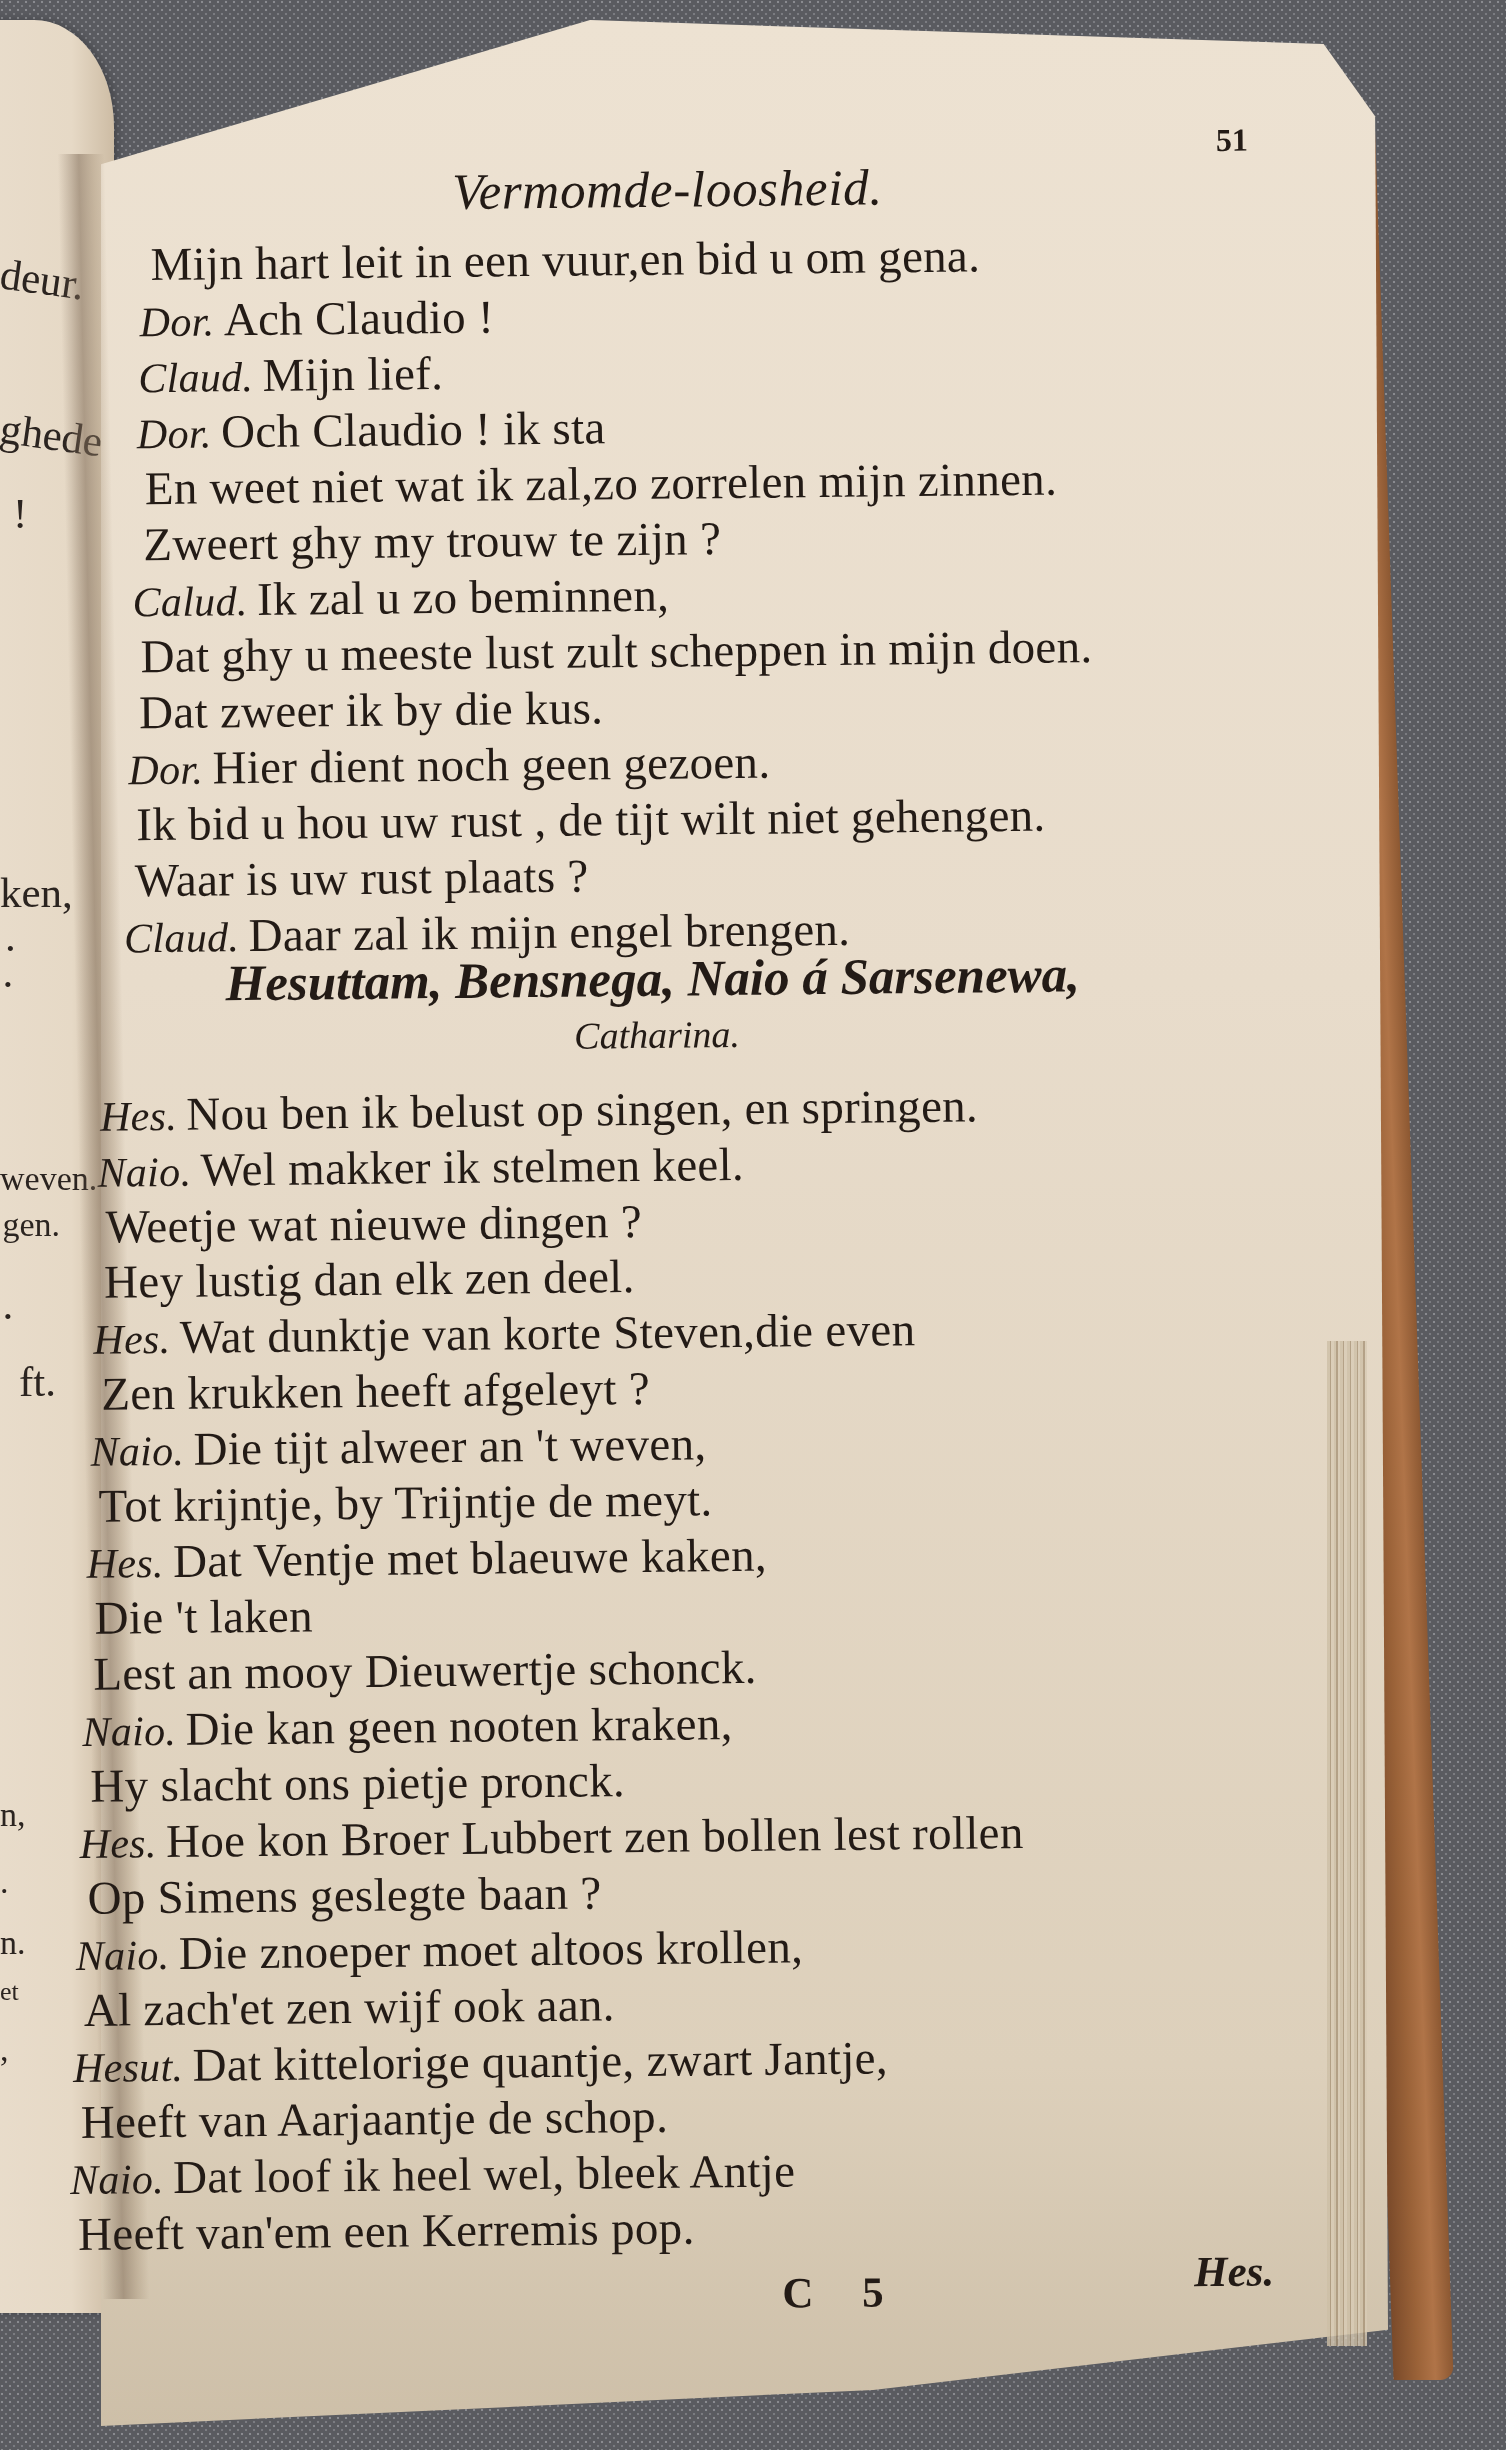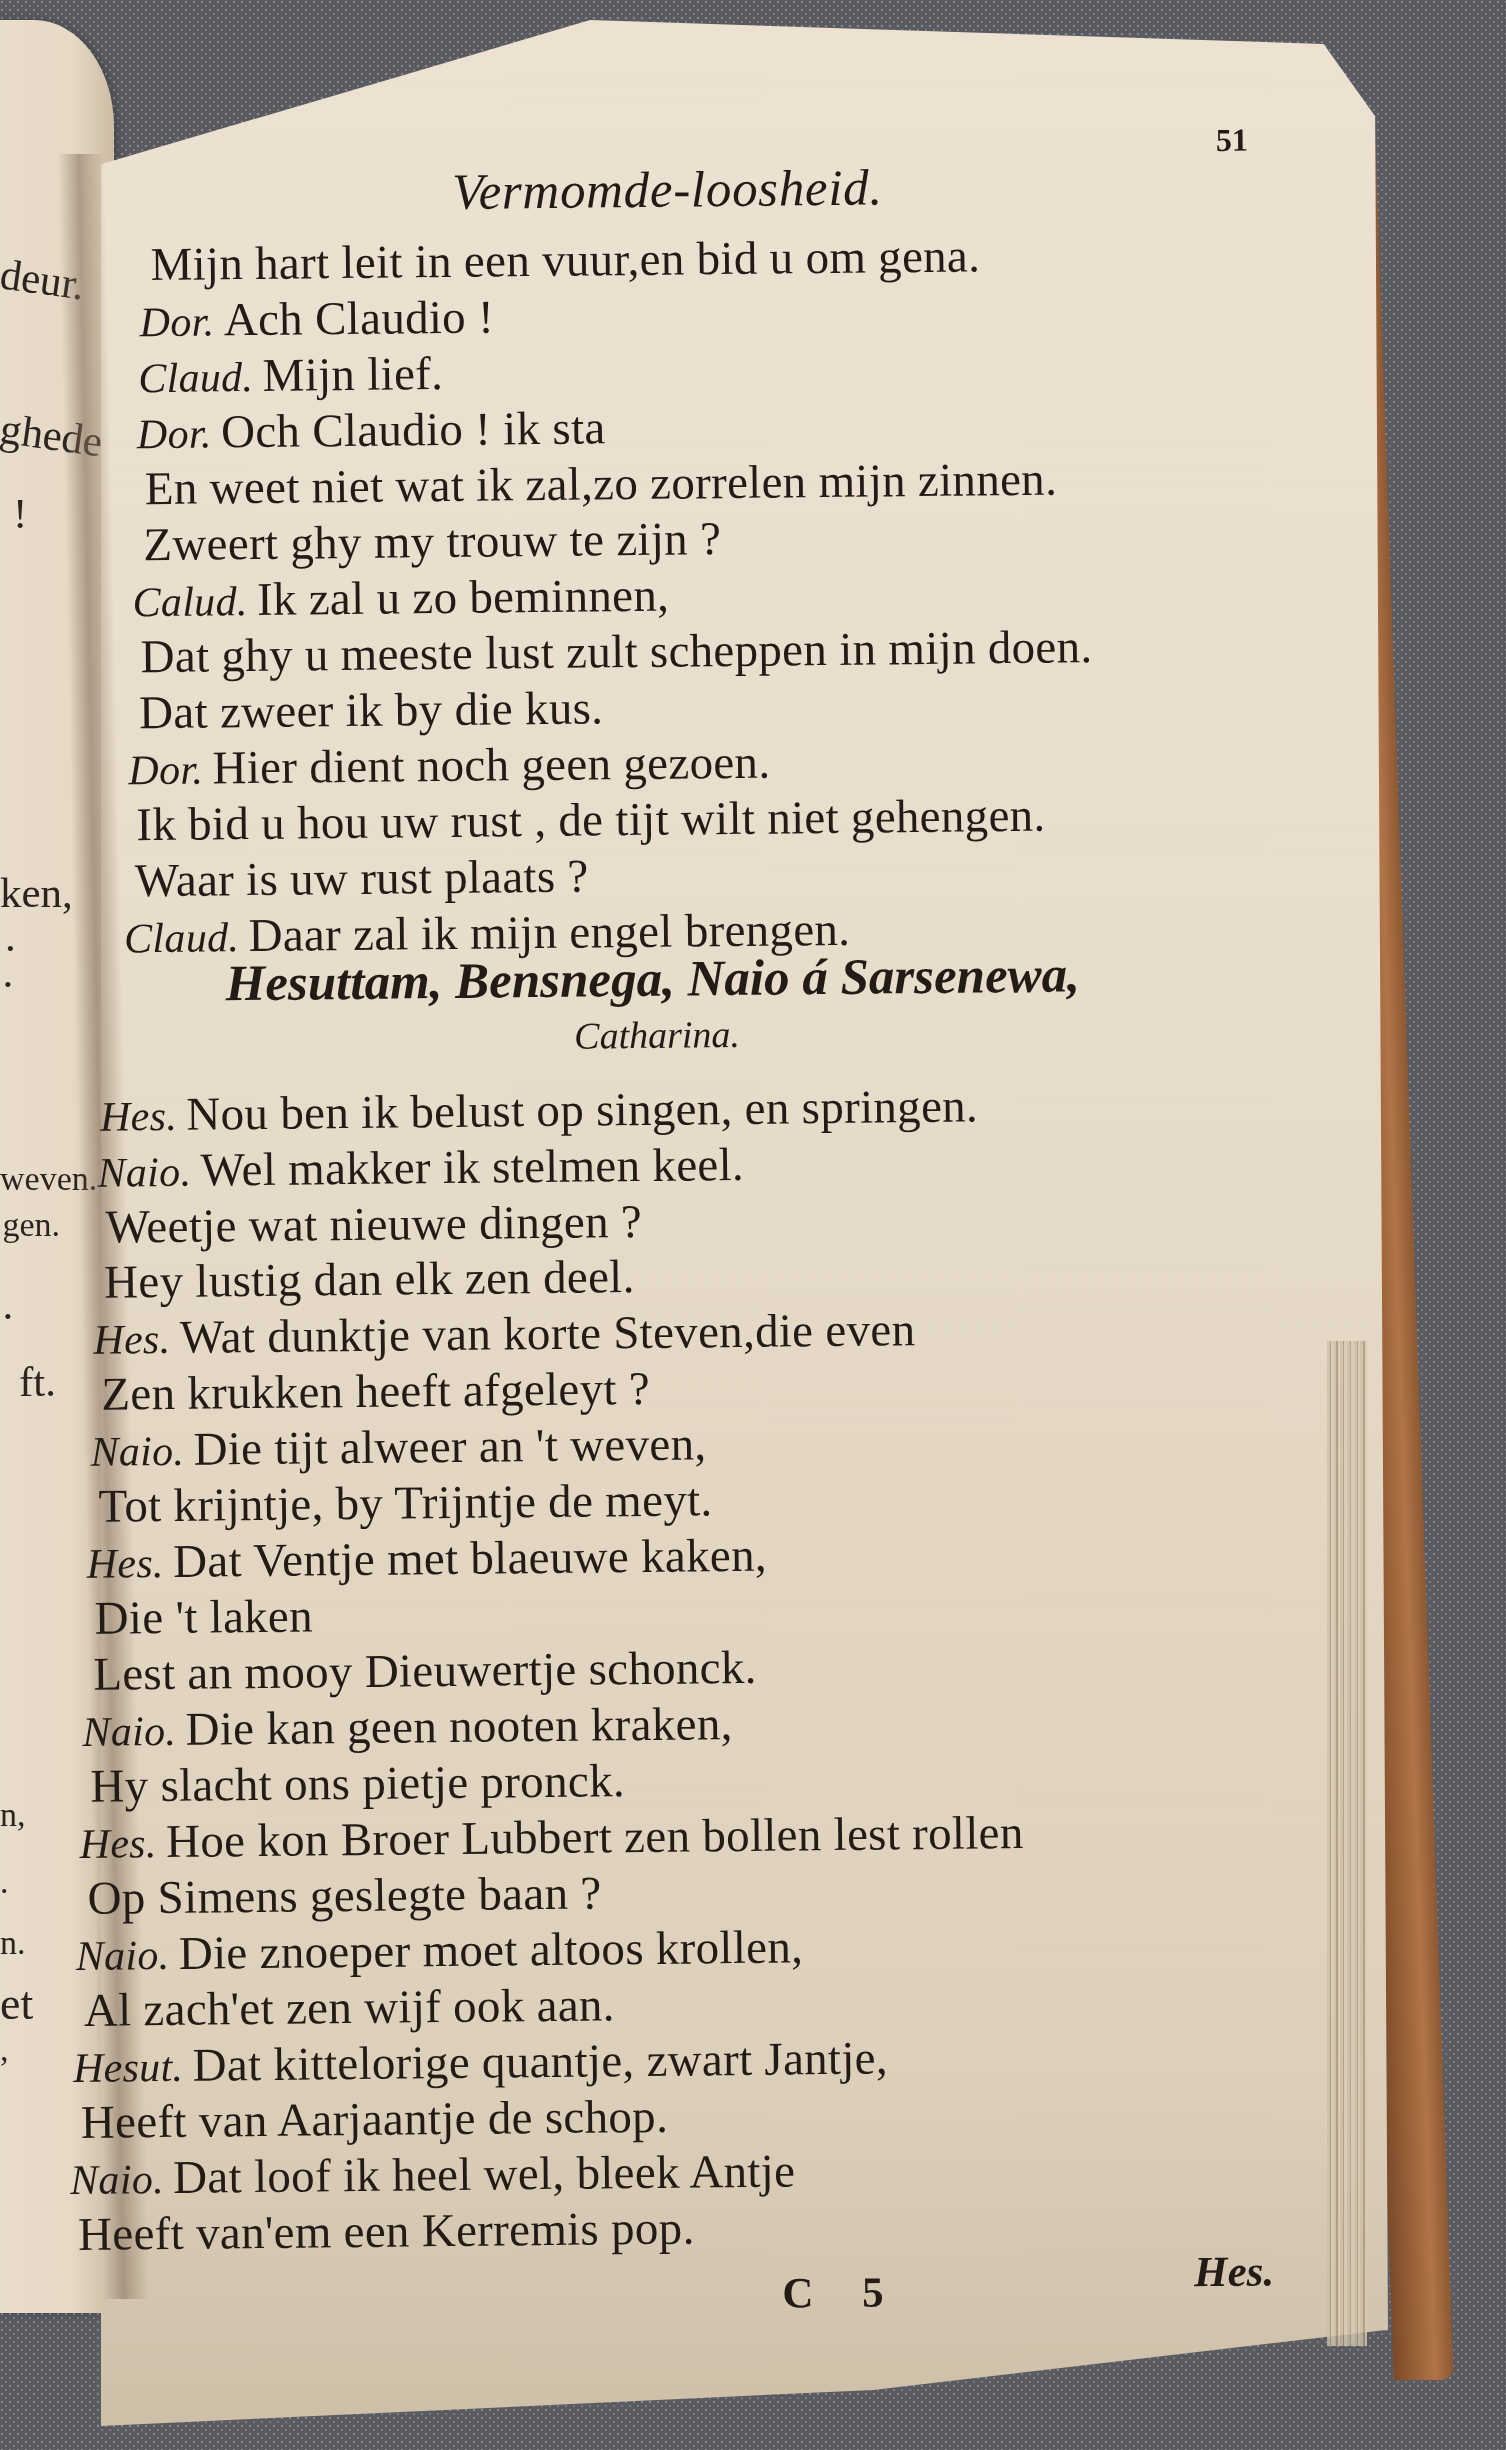--- a/index.html
+++ b/index.html
@@ -85,21 +85,21 @@
   <span class="frag" style="left:27px;top:848px;text-align:center;">ken,</span>
   <span class="frag" style="left:32px;top:892px;">.</span>
   <span class="frag" style="left:29.5px;top:928px;">.</span>
   <span class="frag" style="left:27px;top:1140px;font-size:34px;">weven.</span>
   <span class="frag" style="left:29.5px;top:1186px;font-size:34px;">gen.</span>
   <span class="frag" style="left:29.5px;top:1260px;">.</span>
   <span class="frag" style="left:27px;top:1337px;padding-left:19px;">ft.</span>
   <span class="frag" style="left:27px;top:1776px;font-size:34px;">n,</span>
   <span class="frag" style="left:27px;top:1843px;font-size:34px;">.</span>
   <span class="frag" style="left:27px;top:1904px;font-size:34px;">n.</span>
-  <span class="frag" style="left:27px;top:1957px;font-size:46px;">et</span>
+  <span class="frag" style="left:27px;top:1957px;font-size:26px;">et</span>
   <span class="frag" style="left:27px;top:2011px;font-size:34px;">,</span>
 </div>
 
 <div class="fore-edge"></div>
 <div class="right-page"></div>
 <div class="page-edges"></div>
 <div class="gutter"></div>
 
 <div class="page-content">
   <div class="running-head">Vermomde-loosheid.</div>

